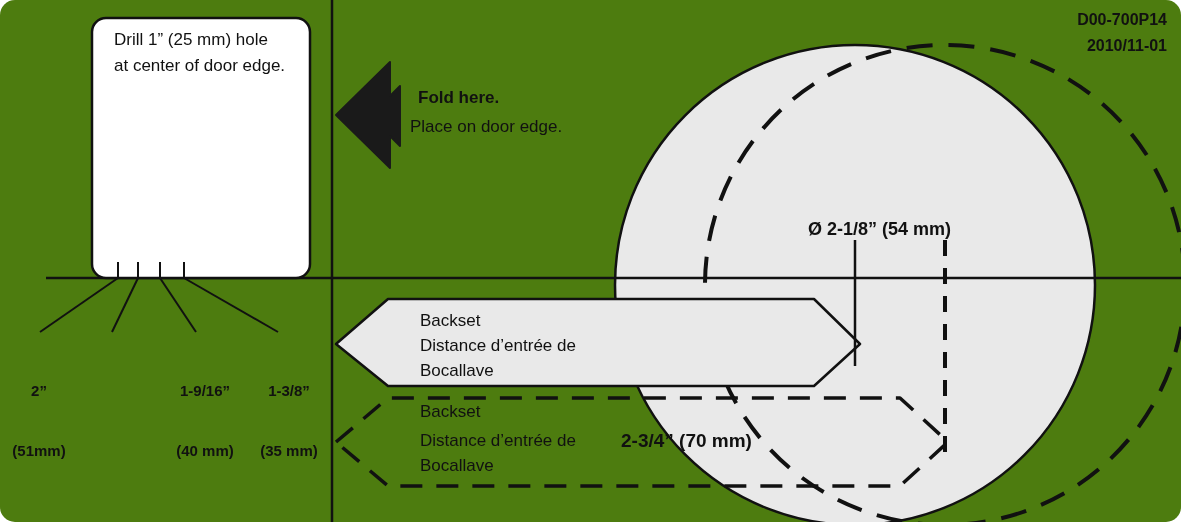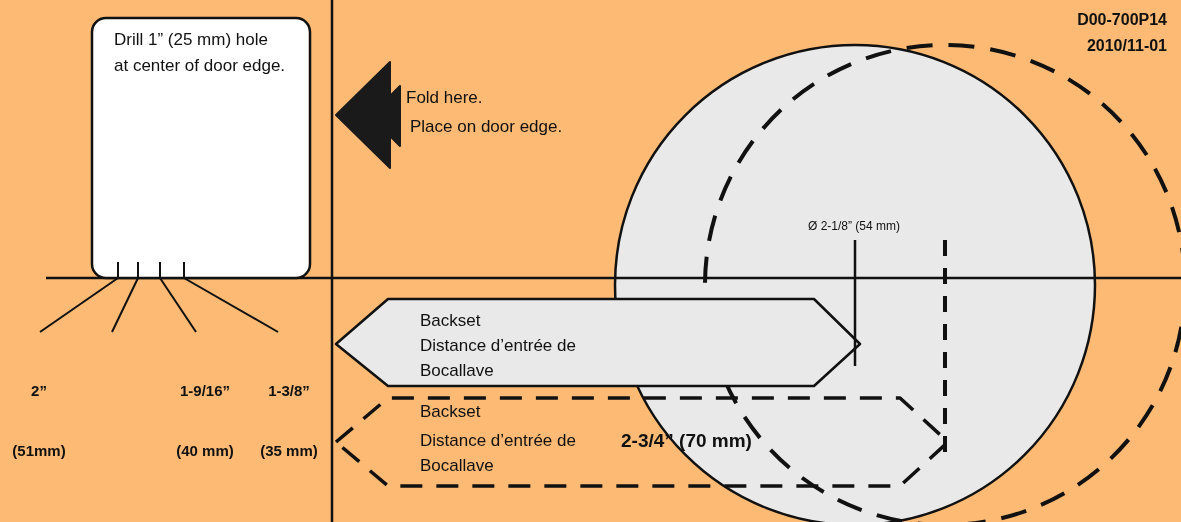--- a/index.html
+++ b/index.html
@@ -9,21 +9,22 @@
   }
   body {
     font-family: "Liberation Sans", sans-serif;
     color: #111111;
   }
   #stage {
     position: relative;
     width: 1181px;
     height: 522px;
     overflow: hidden;
-    background: #fdba74;
+    background: #4d7c0f;
+    border-radius: 15px;
   }
   #stage svg.layer {
     position: absolute;
     left: 0;
     top: 0;
     width: 1181px;
     height: 522px;
   }
   .txt {
     position: absolute;
@@ -43,22 +44,22 @@
     font-size: 17px;
     font-weight: 400;
   }
   .dim-label {
     font-size: 15px;
     font-weight: 700;
     text-align: center;
     line-height: 1.35;
   }
   .diam-label {
-    font-size: 12px;
-    font-weight: 400;
+    font-size: 18px;
+    font-weight: 700;
   }
   .backset-word {
     font-size: 17px;
     font-weight: 400;
   }
   .backset-val {
     font-size: 19px;
     font-weight: 700;
   }
 </style>
@@ -101,21 +102,21 @@
     <line x1="945" y1="240" x2="945" y2="452" stroke="#111111" stroke-width="4" stroke-dasharray="16 12"></line>
 
   </svg>
 
   <div class="txt doc-id" style="right:14px; top:10px;">D00-700P14</div>
   <div class="txt doc-id" style="right:14px; top:36px;">2010/11-01</div>
 
   <div class="txt drill-note" style="left:114px; top:30px;">Drill 1” (25 mm) hole</div>
   <div class="txt drill-note" style="left:114px; top:56px;">at center of door edge.</div>
 
-  <div class="txt fold-note" style="left:406px; top:88px;">Fold here.</div>
+  <div class="txt fold-note" style="left:418px; top:88px;font-weight:bold;">Fold here.</div>
   <div class="txt fold-note" style="left:410px; top:117px;">Place on door edge.</div>
 
   <div class="txt dim-label" style="left:6px; top:340px; width:66px;">
     <div>2”</div>
     <div>(51mm)</div>
   </div>
 
 
   <div class="txt dim-label" style="left:162px; top:340px; width:86px;">
     <div>1-9/16”</div>

